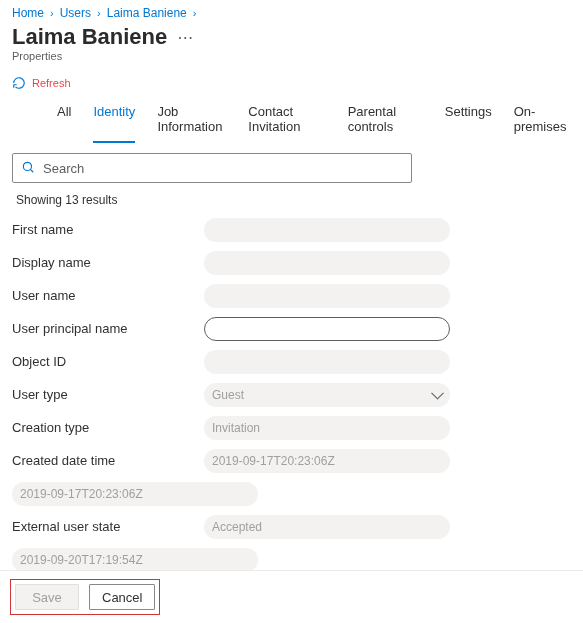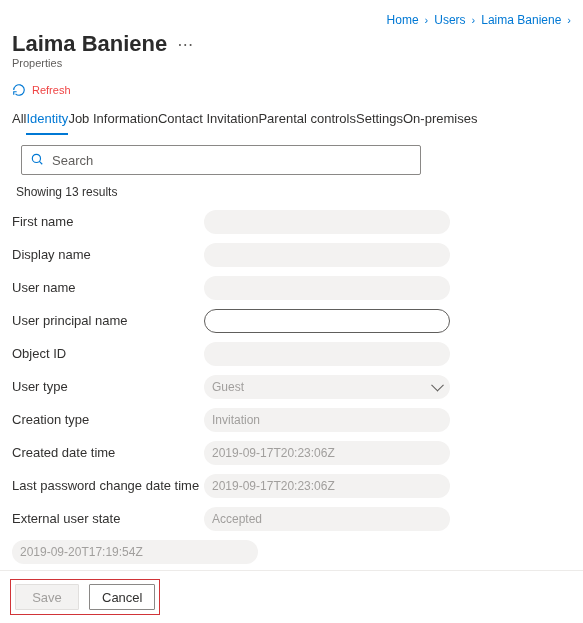--- a/index.html
+++ b/index.html
@@ -10,23 +10,22 @@
       background: #fff;
       width: 583px;
       height: 623px;
       overflow: hidden;
       position: relative;
     }
     .breadcrumb {
       display: flex;
       align-items: center;
       gap: 6px;
-      padding: 13px 12px 2px;
+      padding: 6px 12px 2px;
       font-size: 12px;
-      justify-content: flex-end;
     }
     .breadcrumb a { color: #0078d4; text-decoration: none; cursor: pointer; }
     .chev { color: #0078d4; font-size: 11px; }
     .title-row {
       display: flex;
       align-items: center;
       gap: 10px;
       padding: 2px 12px 0;
     }
     .title { font-size: 22px; font-weight: 600; color: #2b2b2b; }
@@ -36,32 +35,34 @@
       display: flex;
       align-items: center;
       gap: 6px;
       padding: 6px 12px 10px;
     }
     .refresh-icon { width: 14px; height: 14px; }
     .refresh-icon svg { stroke: #0078d4; }
     .toolbar-label { color: #ef4444; font-size: 11px; cursor: pointer; }
     .tabs {
       display: flex;
+      gap: 22px;
       padding: 4px 12px 0;
       border-bottom: none;
+      margin-left: 45px;
     }
     .tab {
       font-size: 13px;
       color: #323130;
       padding-bottom: 7px;
       cursor: pointer;
       border-bottom: 2px solid transparent;
     }
     .tab.active { color: #0078d4; border-bottom-color: #0078d4; font-weight: 400; }
-    .search-wrap { padding: 10px 21px 4px; }
+    .search-wrap { padding: 10px 12px 4px; }
     .search-box {
       display: flex;
       align-items: center;
       gap: 8px;
       border: 1px solid #8a8886;
       border-radius: 2px;
       width: 400px;
       height: 30px;
       padding: 0 8px;
     }
@@ -228,21 +229,20 @@
   </div>
   <div class="field-row">
     <div class="field-label">Creation type</div>
     <div class="field-value">Invitation</div>
   </div>
   <div class="field-row">
     <div class="field-label">Created date time</div>
     <div class="field-value">2019-09-17T20:23:06Z</div>
   </div>
   <div class="field-row">
-    <div class="field-label">Last password change date time</div>
     <div class="field-value">2019-09-17T20:23:06Z</div>
   </div>
   <div class="field-row">
     <div class="field-label">External user state</div>
     <div class="field-value">Accepted</div>
   </div>
   <div class="field-row">
     <div class="field-value">2019-09-20T17:19:54Z</div>
   </div>
   <div class="field-row">

